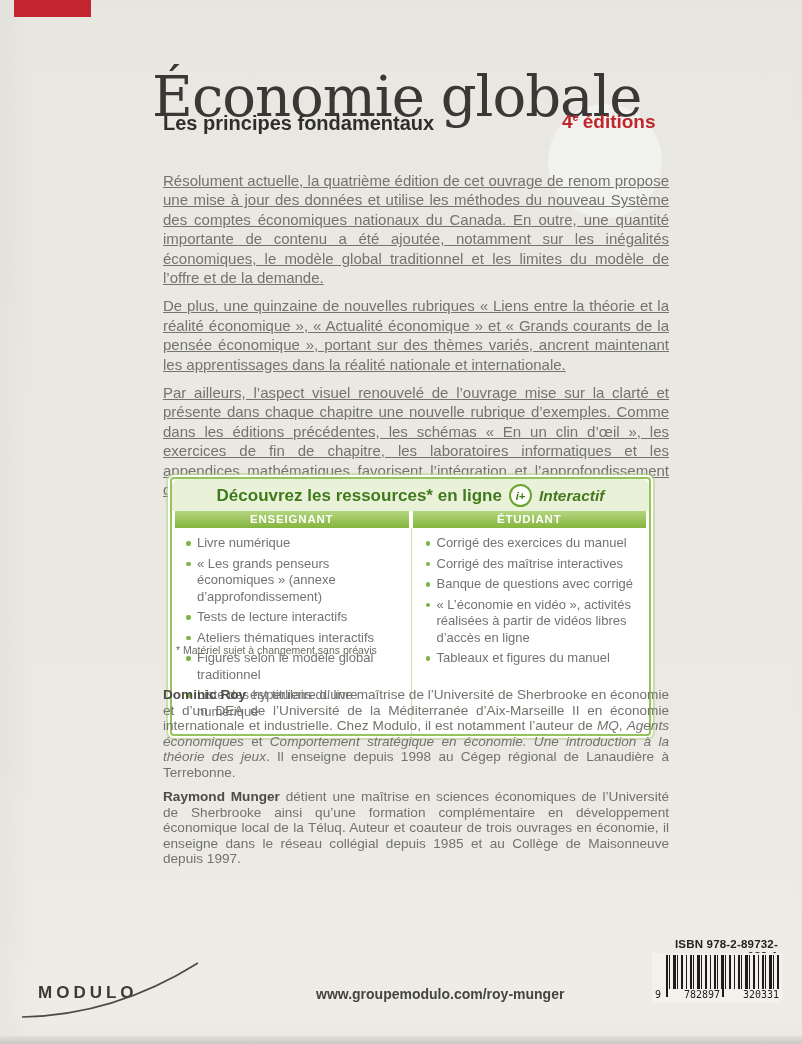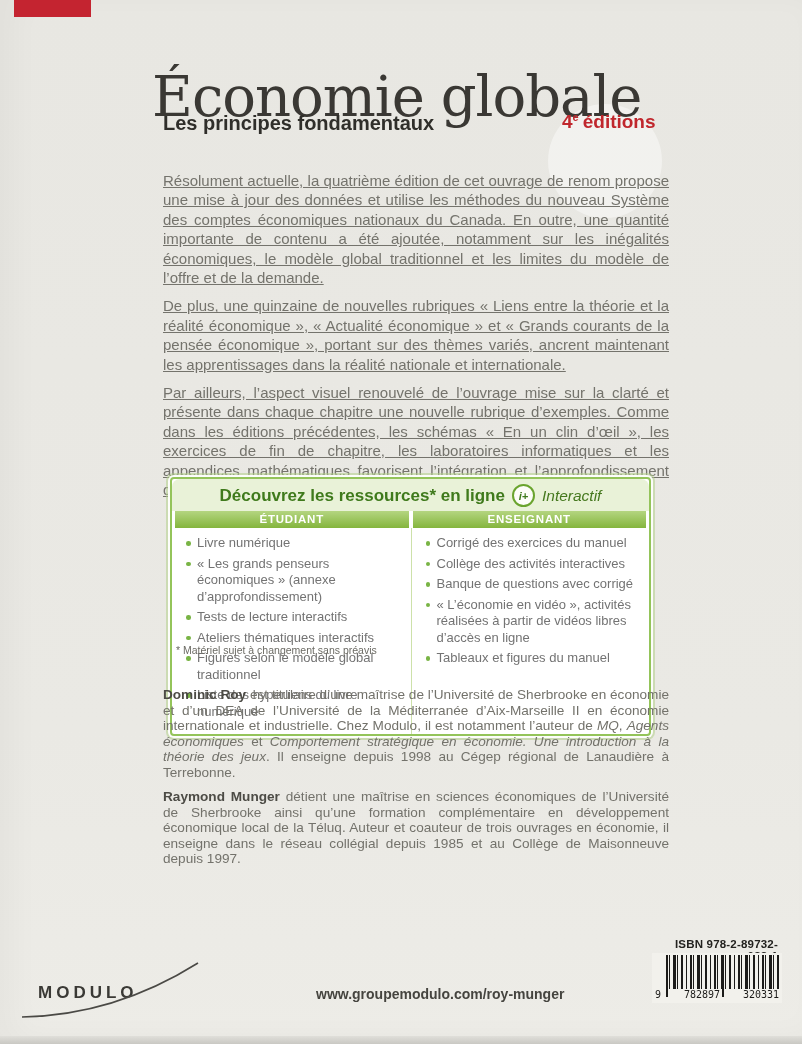--- a/index.html
+++ b/index.html
@@ -38,21 +38,21 @@
   .res-head{
     background:#e9f2d8;border-radius:8px 8px 0 0;padding:5px 4px 4px;
     text-align:center;color:#3f7a1c;font-weight:bold;font-size:17px;
     display:flex;align-items:center;justify-content:center;gap:7px;
   }
   .i-badge{
     display:inline-flex;align-items:center;justify-content:center;
     width:19px;height:19px;border-radius:50%;border:2px solid #6aa42e;background:#fdfdf9;
     color:#3f7a1c;font-size:11px;font-style:italic;font-weight:bold;flex:0 0 auto;
   }
-  .interactif{font-style:italic;font-weight:400;font-size:15.5px;color:#46791f;}
+  .interactif{font-style:italic;font-weight:700;font-size:15.5px;color:#46791f;}
   .col-bars{display:flex;gap:4px;padding:0 3px;}
   .col-bar{
     flex:1;height:17px;line-height:17px;text-align:center;
     background:linear-gradient(180deg,#b4d580 0%,#84b53d 100%);
     color:#fff;font-weight:bold;font-size:11.5px;letter-spacing:0.8px;
   }
   .res-body{display:flex;align-items:stretch;}
   .res-col{width:50%;box-sizing:border-box;padding:7px 10px 10px 12px;}
   .res-col + .res-col{border-left:1px solid #cde1aa;}
   .res-item{
@@ -117,35 +117,35 @@
     <p>Par ailleurs, l’aspect visuel renouvelé de l’ouvrage mise sur la clarté et présente dans chaque chapitre une nouvelle rubrique d’exemples. Comme dans les éditions précédentes, les schémas « En un clin d’œil », les exercices de fin de chapitre, les laboratoires informatiques et les appendices mathématiques favorisent l’intégration et l’approfondissement de la matière.</p>
   </div>
 
   <div class="res-box">
     <div class="res-head">
       <span>Découvrez les ressources* en ligne</span>
       <span class="i-badge">i+</span>
       <span class="interactif">Interactif</span>
     </div>
     <div class="col-bars">
+      <div class="col-bar">ENSEIGNANT</div>
       <div class="col-bar">ÉTUDIANT</div>
-      <div class="col-bar">ENSEIGNANT</div>
     </div>
     <div class="res-body">
       <div class="res-col">
         <div class="res-item">Livre numérique</div>
         <div class="res-item">« Les grands penseurs économiques » (annexe d’approfondissement)</div>
         <div class="res-item">Tests de lecture interactifs</div>
         <div class="res-item">Ateliers thématiques interactifs</div>
         <div class="res-item">Figures selon le modèle global traditionnel</div>
         <div class="res-item">Liste des hyperliens du livre numérique</div>
       </div>
       <div class="res-col">
         <div class="res-item">Corrigé des exercices du manuel</div>
-        <div class="res-item">Collège des activités interactives</div>
+        <div class="res-item">Corrigé des maîtrise interactives</div>
         <div class="res-item">Banque de questions avec corrigé</div>
         <div class="res-item">« L’économie en vidéo », activités réalisées à partir de vidéos libres d’accès en ligne</div>
         <div class="res-item">Tableaux et figures du manuel</div>
       </div>
     </div>
   </div>
 
   <div class="footnote">* Matériel sujet à changement sans préavis</div>
 
   <div class="bios">

